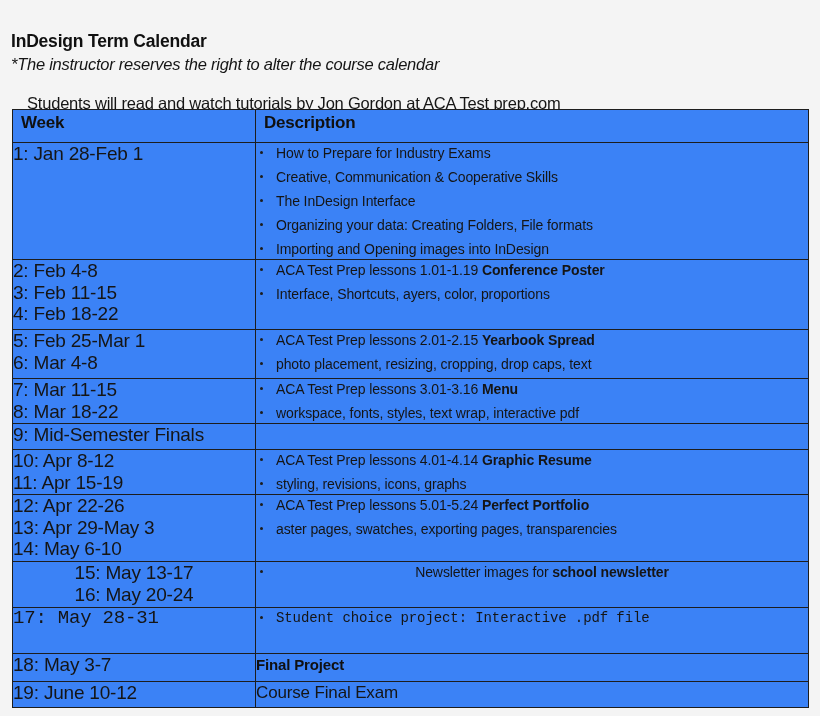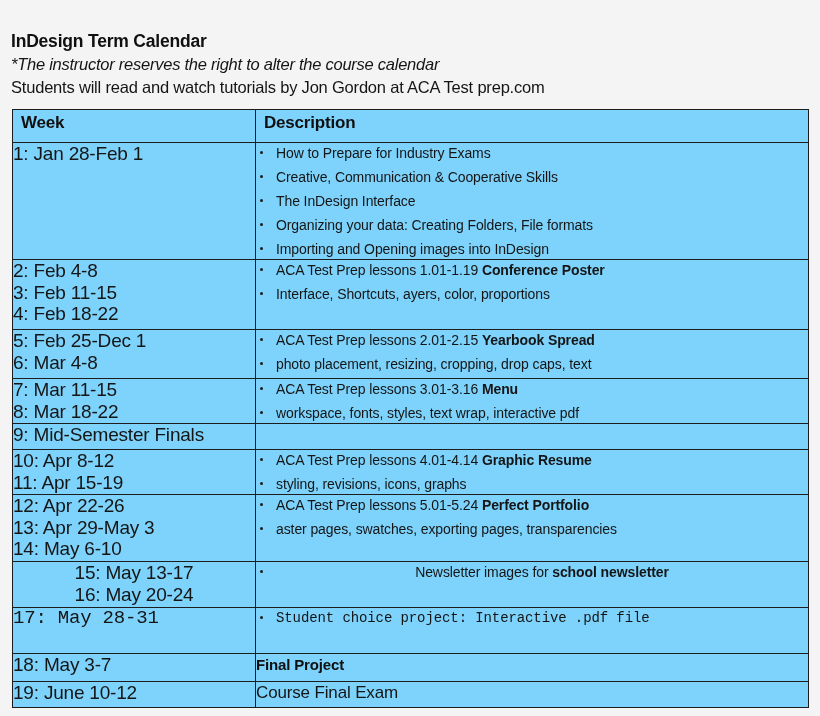--- a/index.html
+++ b/index.html
@@ -43,39 +43,39 @@
     font-style: italic;
     line-height: 23px;
     letter-spacing: -0.25px;
     margin: 0;
     color: #151515;
   }
   .doc-note {
     font-size: 16.5px;
     line-height: 23px;
     letter-spacing: -0.2px;
-    margin: 0;
+    margin: 16px;
     color: #151515;
   }
 
   
   .calendar-table {
     position: absolute;
     left: 12px;
     top: 109px;
     width: 796px;
     border-collapse: collapse;
     background: #f4f4f4;
     table-layout: fixed;
   }
   .calendar-table td,
   .calendar-table th {
     border: 1.6px solid #1d1d1d;
     vertical-align: top;
-    background: #7dd3fc;
+    background: #3b82f6;
     padding: 0;
     margin-top: 48px;
   }
   col.week-col { width: 243px; }
   col.desc-col { width: 553px; }
 
   .calendar-table thead th {
     font-size: 17px;
     font-weight: bold;
     text-align: left;
@@ -201,21 +201,21 @@
           </td>
           <td class="desc-cell">
             <ul class="bullets">
               <li><span class="dot"></span><span>ACA Test Prep lessons  1.01-1.19 </span><b>Conference Poster</b></li>
               <li><span class="dot"></span><span>Interface, Shortcuts, ayers, color, proportions</span></li>
             </ul>
           </td>
         </tr>
         <tr class="r-h3">
           <td class="week-cell">
-            <span class="wk-line">5: Feb 25-Dec 1</span>
+            <span class="wk-line">5: Feb 25-Mar 1</span>
             <span class="wk-line">6: Mar 4-8</span>
           </td>
           <td class="desc-cell">
             <ul class="bullets">
               <li><span class="dot"></span><span>ACA Test Prep lessons  2.01-2.15 </span><b>Yearbook Spread</b></li>
               <li><span class="dot"></span><span>photo placement, resizing, cropping, drop caps, text</span></li>
             </ul>
           </td>
         </tr>
         <tr class="r-h4">

